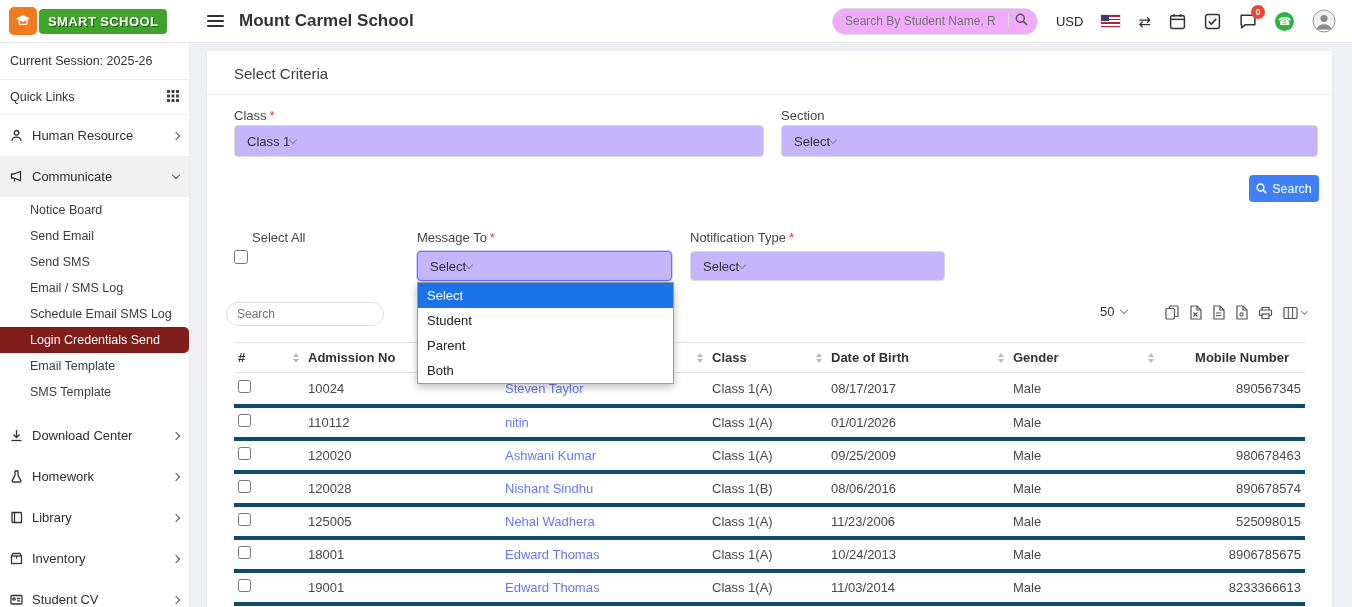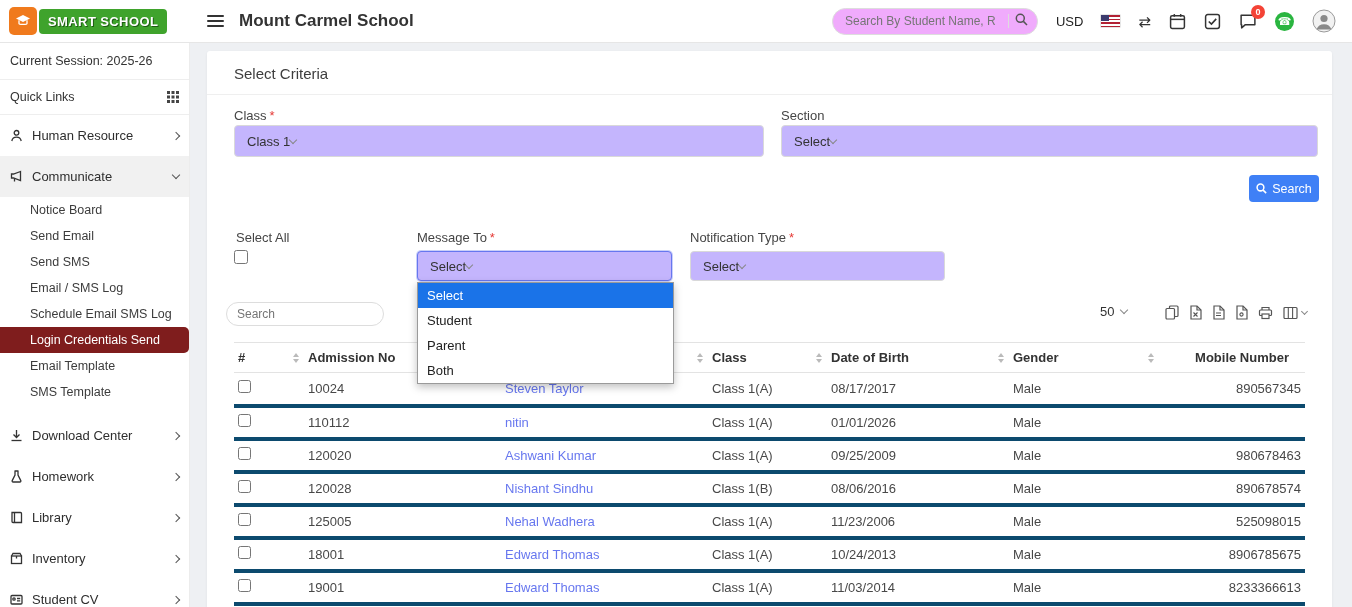--- a/index.html
+++ b/index.html
@@ -39,21 +39,21 @@
   
   .chev{display:inline-block;width:6px;height:6px;border-right:1.8px solid #555;
     border-bottom:1.8px solid #555;transform:rotate(-45deg);flex:none}
   .chev.down{transform:rotate(45deg);margin-top:-3px}
   .chev.soft{border-color:#888;width:6px;height:6px;border-width:1.4px}
 
   
   .sidebar{position:absolute;left:0;top:43px;width:190px;height:564px;background:#fff;
     border-right:1px solid #ececec;z-index:30;overflow:hidden}
   .session{font-size:12.5px;color:#333;padding:11px 10px;border-bottom:1px solid #eee}
-  .quick{display:flex;align-items:center;font-size:12.5px;color:#333;padding:10px;
+  .quick{display:flex;align-items:flex-start;font-size:12.5px;color:#333;padding:10px;
     border-bottom:1px solid #eee;cursor:pointer}
   .quick svg{margin-left:auto}
   .menu{display:flex;align-items:center;gap:9px;padding:13px 10px;font-size:13px;
     font-weight:normal;color:#2e2e2e;cursor:pointer;white-space:nowrap}
   .menu.open{background:#f1f1f1}
   .menu .chev{margin-left:auto}
   .menu svg{flex:none}
   .sub{font-size:12.5px;color:#3c3c3c;padding:6px 10px 6px 30px;cursor:pointer;line-height:14px;white-space:nowrap}
   .sub.active{background:#7f1d1d;color:#fff;border-radius:0 5px 5px 0}
   .group-gap{height:10px}
@@ -283,21 +283,21 @@
   </div>
 
   <button class="btn-search">
     <svg width="11" height="11" viewBox="0 0 13 13">
         <circle cx="5.3" cy="5.3" r="4" fill="none" stroke="#fff" stroke-width="1.8"></circle>
         <line x1="8.4" y1="8.4" x2="12" y2="12" stroke="#fff" stroke-width="1.8"></line>
       </svg>
     <span>Search</span>
   </button>
 
-  <div class="lbl" style="left:29px;top:179px">
+  <div class="lbl" style="left:45px;top:179px">
     <span>Select All</span>
   </div>
   <input type="checkbox" class="cb" style="left: 27px; top: 199px;">
 
   <div class="lbl" style="left:210px;top:179px">
     <span>Message To</span><span class="req">*</span>
   </div>
   <div class="selectbox focus" style="left:210px;top:200px;width:255px;height:30px">
     <span>Select</span>
     <span class="chev down soft"></span>

